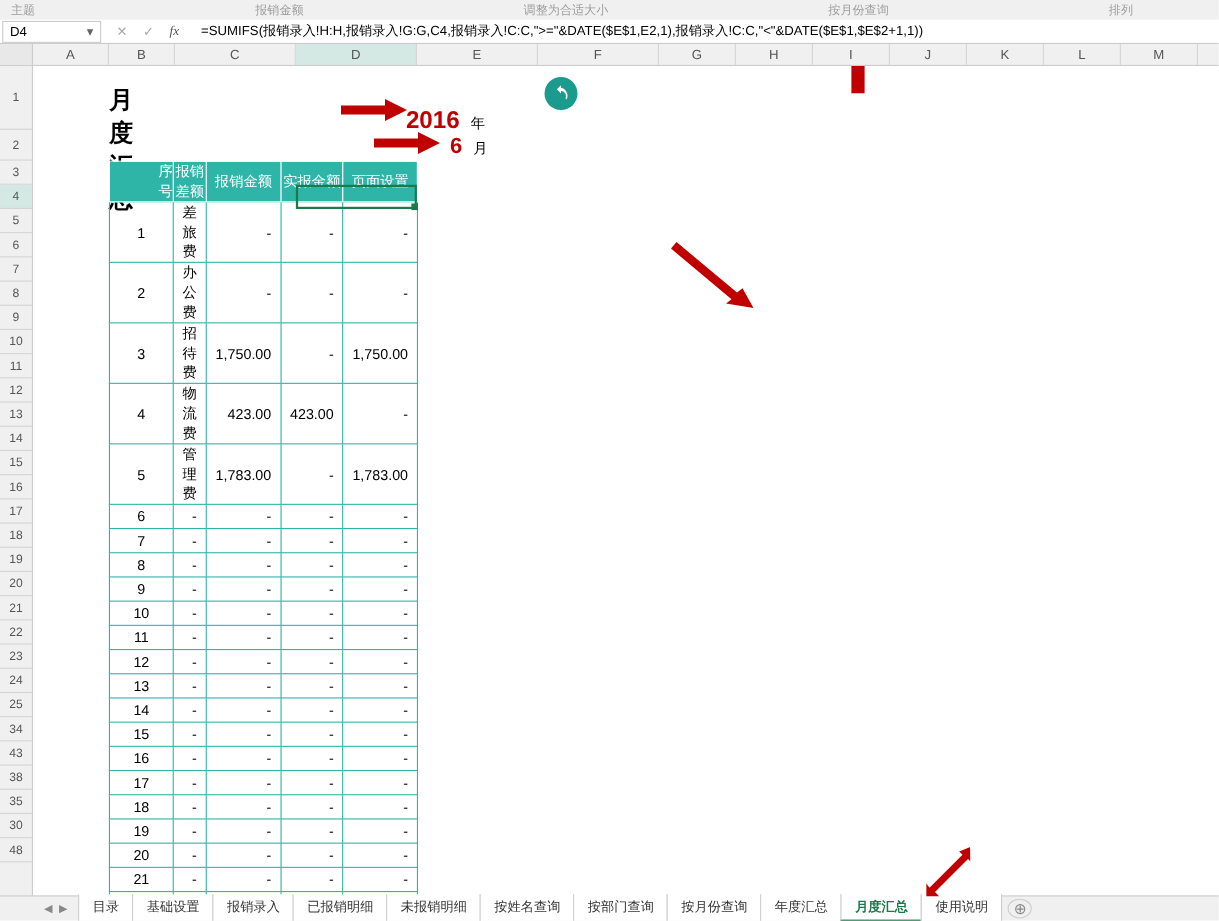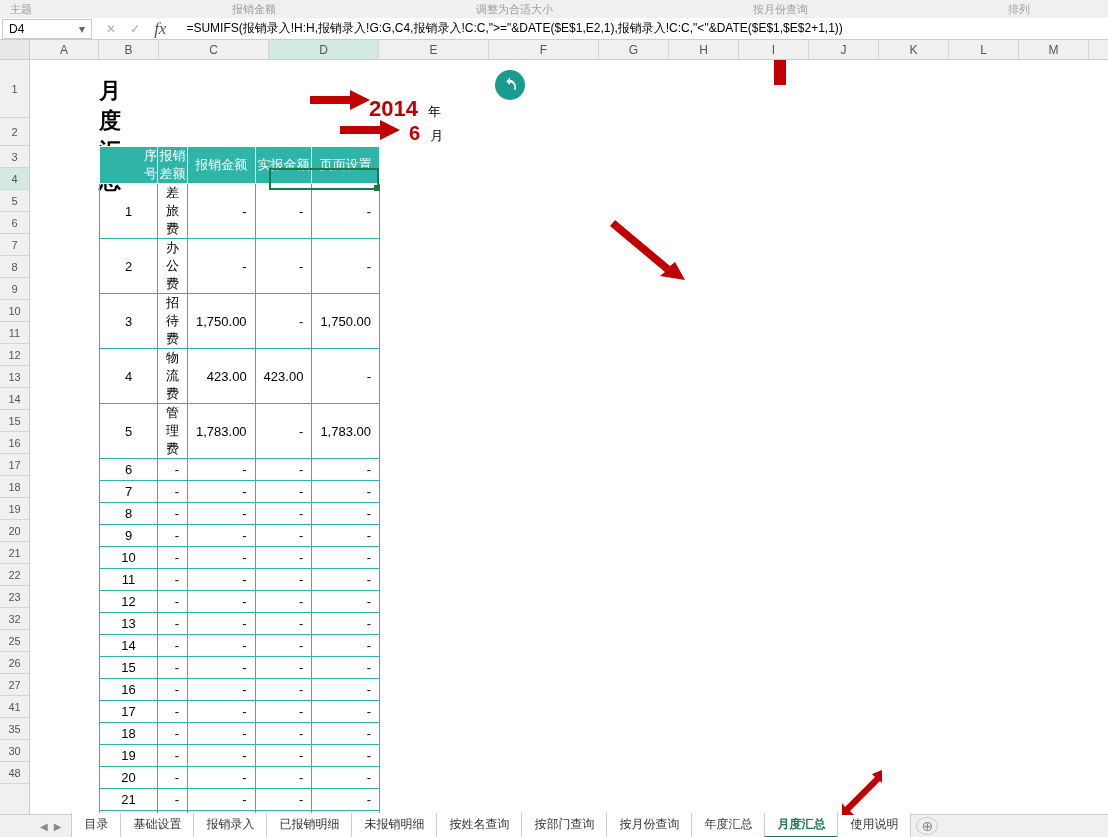--- a/index.html
+++ b/index.html
@@ -7,21 +7,21 @@
 
 .ribbon-fragment { height: 18px; background: #f0f0f0; display: flex; align-items: center; padding: 0 10px; font-size: 11px; color: #666; gap: 200px; }
 .ribbon-fragment span { opacity: 0.6; }
 
 .formula-bar { display: flex; align-items: center; height: 22px; border-bottom: 1px solid #ccc; background: #fff; }
 .name-box { width: 90px; border: 1px solid #ccc; height: 20px; display: flex; align-items: center; padding: 0 6px; font-size: 12px; margin-left: 2px; }
 .name-box .dd { margin-left: auto; color: #666; }
 .fb-btns { display: flex; align-items: center; gap: 14px; padding: 0 14px; color: #888; }
 .fb-btns .cancel { color: #aaa; }
 .fb-btns .enter { color: #aaa; }
-.fb-btns .fx { font-style: italic; font-family: "Times New Roman", serif; font-size: 17px; color: #555; }
+.fb-btns .fx { font-style: italic; font-family: "Times New Roman", serif; font-size: 12px; color: #555; }
 .formula-input { flex: 1; padding: 0 6px; font-size: 12px; color: #000; }
 
 .col-headers { display: flex; height: 20px; border-bottom: 1px solid #ccc; background: #f0f0f0; }
 .corner { width: 30px; border-right: 1px solid #ccc; background: #e8e8e8; }
 .col-h { border-right: 1px solid #d4d4d4; display: flex; align-items: center; justify-content: center; font-size: 12px; color: #555; }
 .col-A { width: 69px; }
 .col-B { width: 60px; }
 .col-C { width: 110px; }
 .col-D { width: 110px; }
 .col-E { width: 110px; }
@@ -138,34 +138,34 @@
       <div class="row-h std">14</div>
       <div class="row-h std">15</div>
       <div class="row-h std">16</div>
       <div class="row-h std">17</div>
       <div class="row-h std">18</div>
       <div class="row-h std">19</div>
       <div class="row-h std">20</div>
       <div class="row-h std">21</div>
       <div class="row-h std">22</div>
       <div class="row-h std">23</div>
-      <div class="row-h std">32</div>
+      <div class="row-h std">24</div>
       <div class="row-h std">25</div>
-      <div class="row-h std">26</div>
-      <div class="row-h std">27</div>
-      <div class="row-h std">41</div>
+      <div class="row-h std">34</div>
+      <div class="row-h std">43</div>
+      <div class="row-h std">38</div>
       <div class="row-h std">35</div>
       <div class="row-h std">30</div>
       <div class="row-h std">48</div>
     </div>
   <div class="grid">
     <div class="content">
       <div class="title">月度汇总</div>
       <div class="year-row">
-        <span class="year-val">2014</span>
+        <span class="year-val">2016</span>
         <span class="year-unit">年</span>
       </div>
       <div class="month-row">
         <span class="month-val">6</span>
         <span class="month-unit">月</span>
       </div>
       <table class="data-table">
         <thead>
           <tr>
             <th class="th-seq">序号</th>

